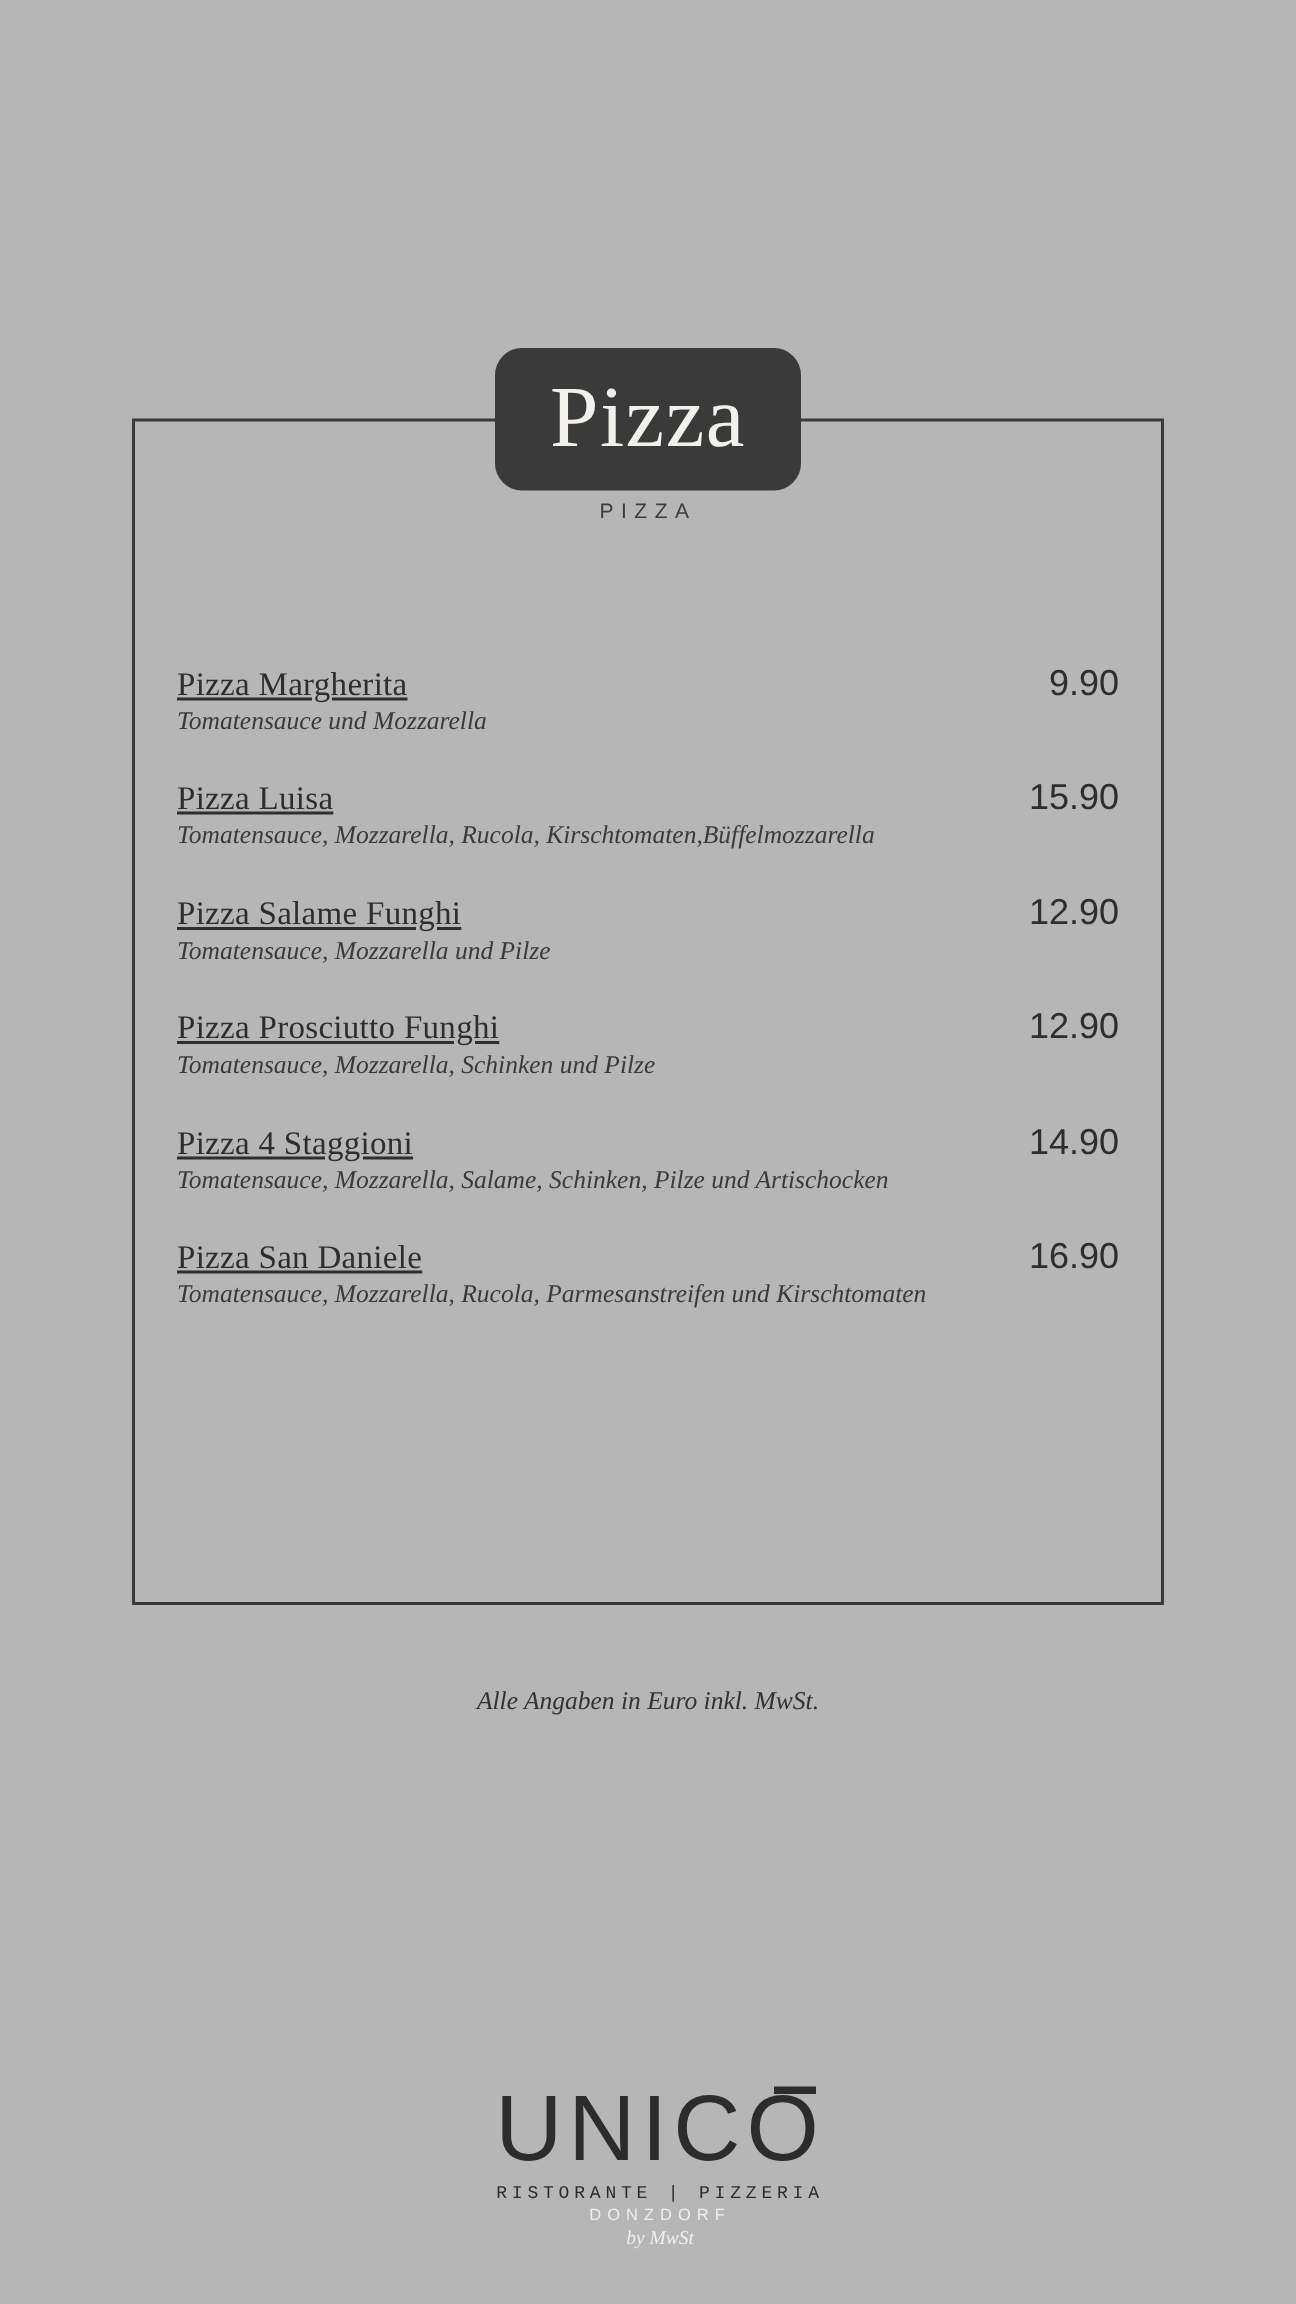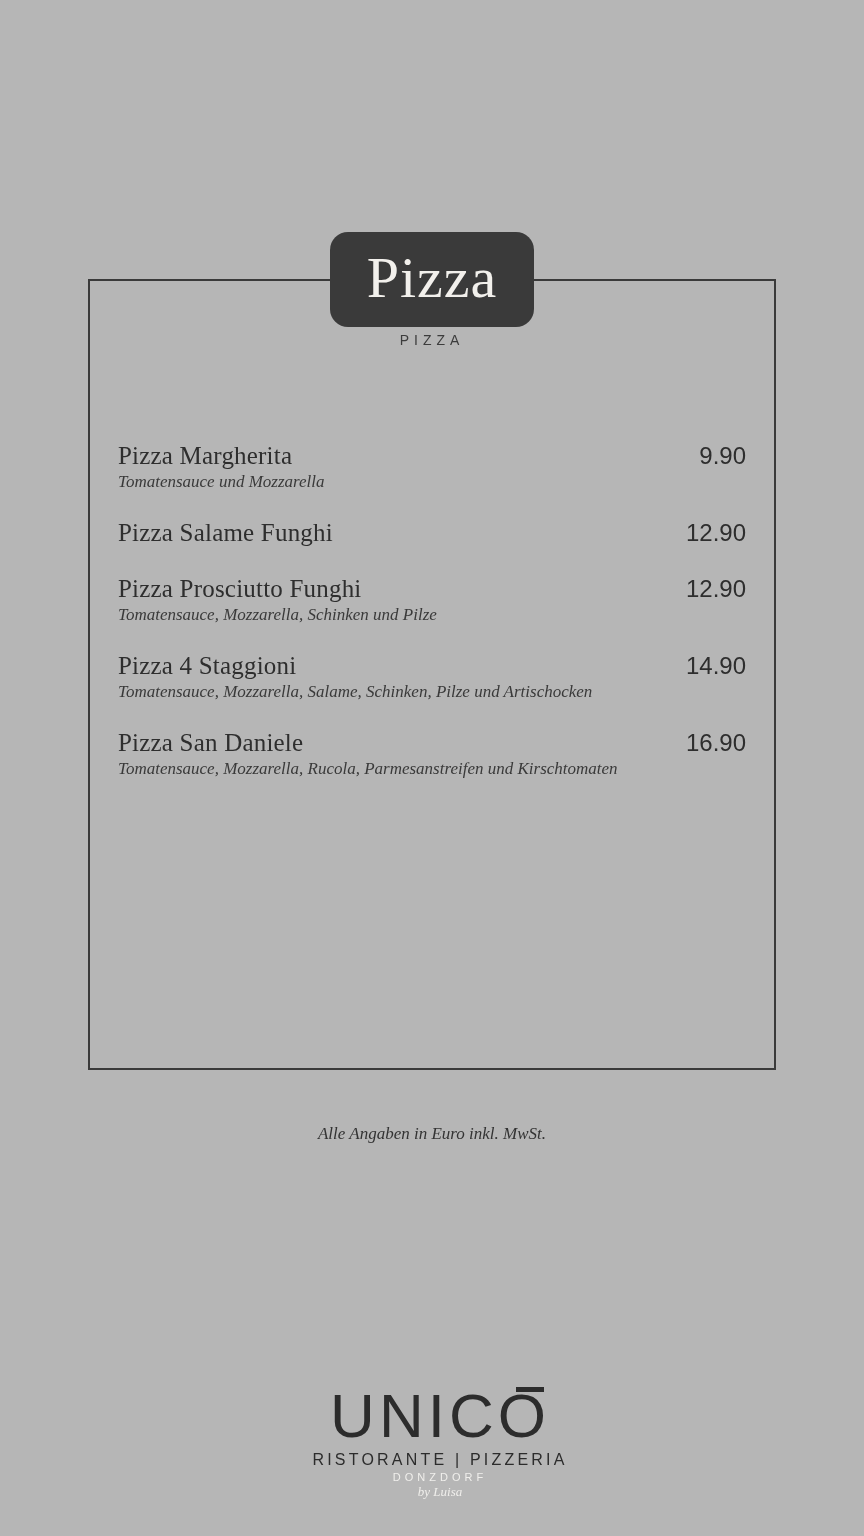--- a/index.html
+++ b/index.html
@@ -73,24 +73,25 @@
   .item {
     margin-bottom: 27px;
   }
   .item-head {
     display: flex;
     align-items: baseline;
     justify-content: space-between;
   }
   .item-name {
     font-family: "Liberation Serif", serif;
-    font-size: 25px;
+    font-size: 22px;
     color: #2e2e2e;
     letter-spacing: 0.2px;
     line-height: 1.15;
+    text-decoration: underline;
   }
   .item-price {
     font-family: Liberation Sans, sans-serif;
     font-size: 24px;
     color: #2e2e2e;
     white-space: nowrap;
     padding-left: 18px;
   }
   .item-desc {
     font-family: "Liberation Serif", serif;
@@ -133,22 +134,22 @@
   }
   .logo-bar {
     position: absolute;
     right: 6px;
     top: 2px;
     width: 28px;
     height: 5px;
     background: #2c2c2c;
   }
   .logo-sub {
-    font-family: Liberation Sans, sans-serif;
-    font-size: 16px;
+    font-family: Liberation Mono, monospace;
+    font-size: 12px;
     letter-spacing: 3.2px;
     color: #2c2c2c;
     margin-top: 4px;
   }
   .logo-city {
     font-family: "Liberation Sans", sans-serif;
     font-size: 11px;
     letter-spacing: 4px;
     color: #f0efec;
     margin-top: 2px;
@@ -175,26 +176,34 @@
 <div class="items">
 
   <div class="item">
     <div class="item-head">
       <span class="item-name">Pizza Margherita</span>
       <span class="item-price">9.90</span>
     </div>
     <div class="item-desc">Tomatensauce und Mozzarella</div>
   </div>
 
+  <div class="item">
+    <div class="item-head">
+      <span class="item-name">Pizza Luisa</span>
+      <span class="item-price">15.90</span>
+    </div>
+    <div class="item-desc">Tomatensauce, Mozzarella, Rucola, Kirschtomaten,Büffelmozzarella</div>
+  </div>
 
   <div class="item">
     <div class="item-head">
       <span class="item-name">Pizza Salame Funghi</span>
       <span class="item-price">12.90</span>
     </div>
+    <div class="item-desc">Tomatensauce, Mozzarella und Pilze</div>
   </div>
 
   <div class="item">
     <div class="item-head">
       <span class="item-name">Pizza Prosciutto Funghi</span>
       <span class="item-price">12.90</span>
     </div>
     <div class="item-desc">Tomatensauce, Mozzarella, Schinken und Pilze</div>
   </div>
 
@@ -218,14 +227,14 @@
 
 <div class="footnote">Alle Angaben in Euro inkl. MwSt.</div>
 
 <div class="logo">
   <div class="logo-word">
     <span>UNICO</span>
     <span class="logo-bar"></span>
   </div>
   <div class="logo-sub">RISTORANTE | PIZZERIA</div>
   <div class="logo-city">DONZDORF</div>
-  <div class="logo-by">by Luisa</div>
+  <div class="logo-by">by MwSt</div>
 </div>
 
 </body></html>

